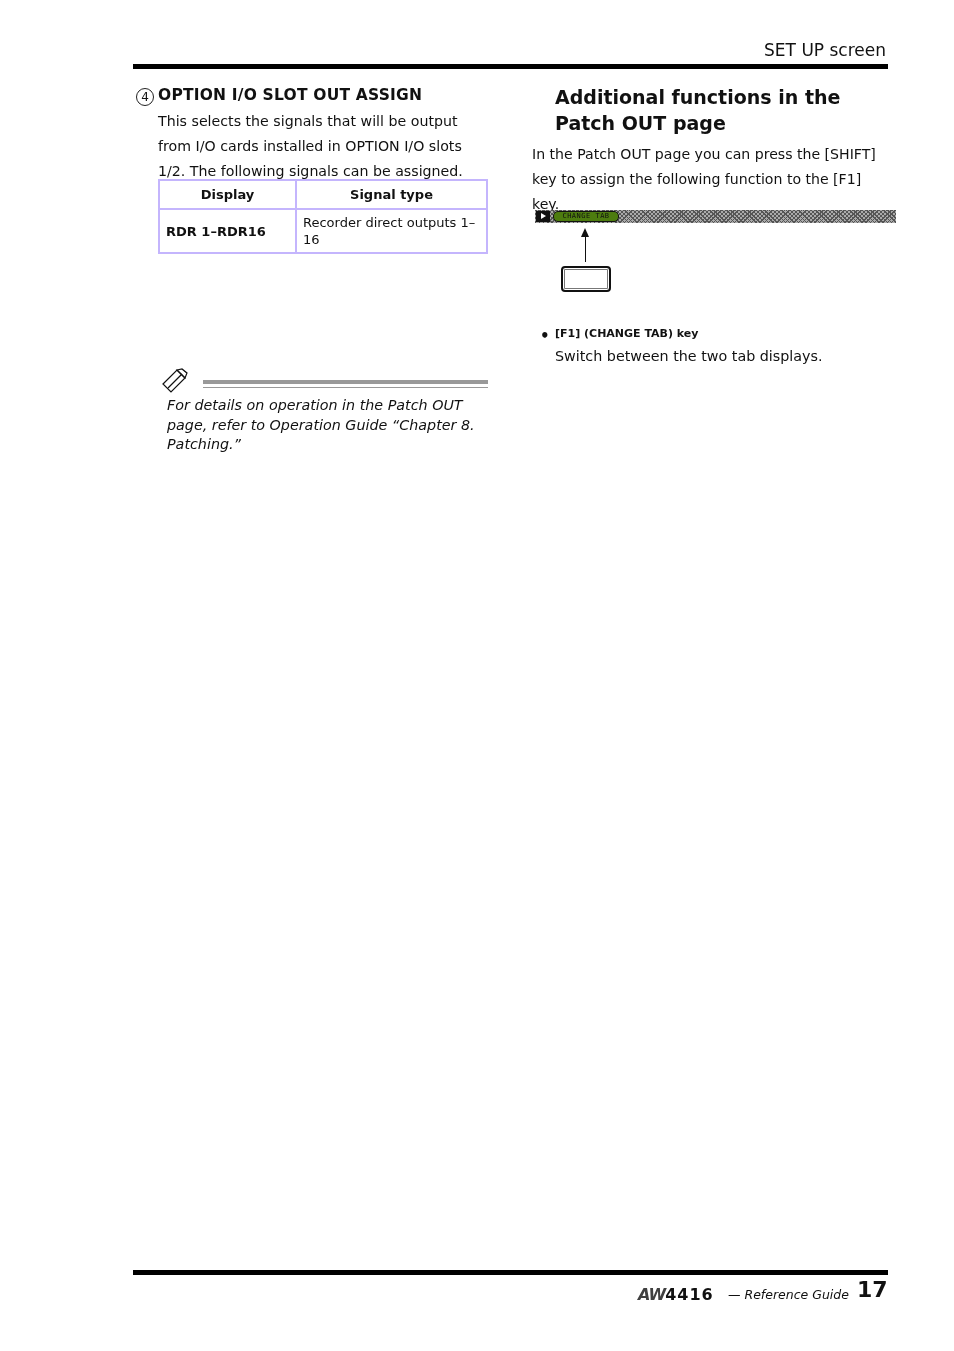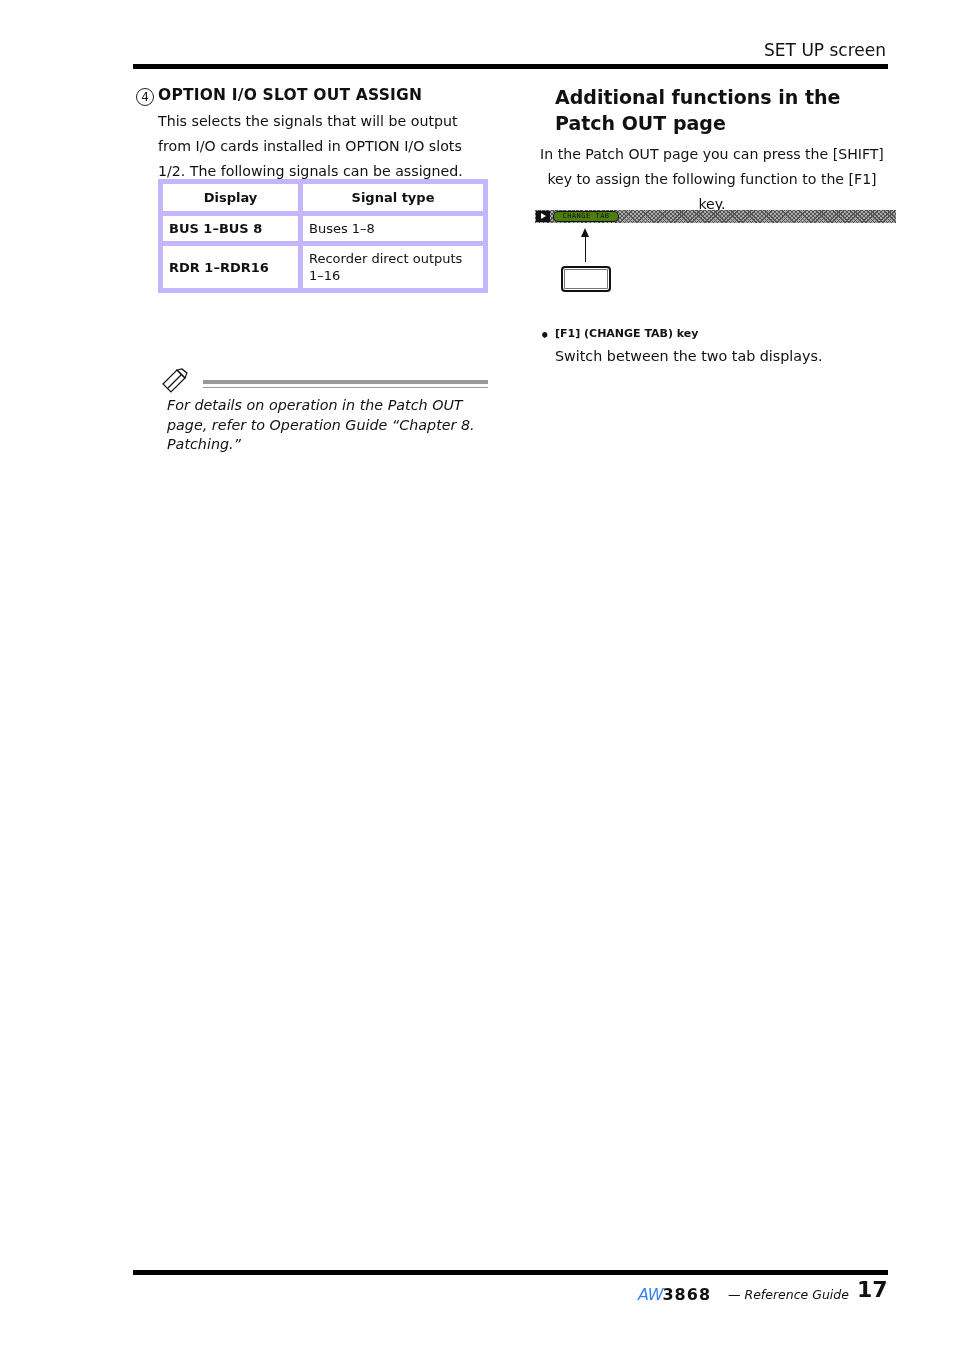--- a/index.html
+++ b/index.html
@@ -6,43 +6,43 @@
   body { width:954px; height:1351px; position:relative; font-family:"DejaVu Sans", sans-serif; color:#111; overflow:hidden; }
   .abs { position:absolute; }
   .rule-top { left:133px; top:64px; width:755px; height:5px; background:#000; }
   .rule-bottom { left:133px; top:1270px; width:755px; height:5px; background:#000; }
   .header-title { right:68px; top:40px; font-size:17px; }
   .sec-num { left:136px; top:88px; width:16px; height:16px; border:1px solid #222; border-radius:50%; font-size:12px; text-align:center; line-height:16px; }
   .sec-title { left:158px; top:86px; font-size:15.5px; font-weight:bold; letter-spacing:0.2px; }
   .para { font-size:14.5px; line-height:25px; font-family:"DejaVu Sans", sans-serif; }
   .p1 { left:158px; top:109px; width:335px; font-size:14.2px; }
   table.sig { position:absolute; left:158px; top:179px; width:330px; border-collapse:collapse; border:2px solid #000; font-size:13px; }
-  table.sig th, table.sig td { border:5px solid #c4b5fd; padding:4px 6px; vertical-align:middle; text-align:left; line-height:17px; }
+  table.sig th, table.sig td { border:2px solid #c4b5fd; padding:4px 6px; vertical-align:middle; text-align:left; line-height:17px; }
   table.sig th { text-align:center; font-weight:bold; height:19px; }
   table.sig td.c1 { font-weight:bold; width:123px; }
   .tip-icon { left:160px; top:367px; width:30px; height:28px; }
   .tip-line1 { left:203px; top:380px; width:285px; height:4px; background:#999; }
   .tip-line2 { left:203px; top:387px; width:285px; height:1px; background:#999; }
   .tip-text { left:167px; top:396px; width:320px; font-style:italic; font-size:14.3px; line-height:19.5px; }
   .h2 { left:555px; top:84px; width:340px; font-size:19px; font-weight:bold; line-height:26px; }
-  .p2 { left:532px; top:142px; width:360px; font-size:14.1px;text-align:center; }
+  .p2 { left:532px; top:142px; width:360px; font-size:14.1px; }
   .lcd { left:535px; top:210px; width:361px; height:13px;
          background-color:#aaa;
          background-image: repeating-linear-gradient(45deg, #555 0 1px, transparent 1px 3px), repeating-linear-gradient(-45deg, #555 0 1px, transparent 1px 3px); }
   .lcd-play { left:536px; top:211px; width:14px; height:11px; background:#111; }
   .lcd-play::after { content:""; position:absolute; left:5px; top:2px; border-left:5px solid #fff; border-top:3.5px solid transparent; border-bottom:3.5px solid transparent; }
   .lcd-tab { left:553px; top:211px; width:64px; height:9px; background:#4d7c0f; border:1px solid #111; border-radius:5px; font-family:"DejaVu Sans Mono", monospace; font-size:7px; line-height:9px; text-align:center; letter-spacing:0.5px; }
   .arrow-line { left:585px; top:236px; width:1px; height:26px; background:#111; }
   .arrow-head { left:581px; top:228px; width:0; height:0; border-left:4px solid transparent; border-right:4px solid transparent; border-bottom:9px solid #111; }
   .key-btn { left:561px; top:266px; width:46px; height:22px; border:2px solid #111; border-radius:4px; box-shadow: inset 0 0 0 1px #fff, inset 0 0 0 2px #777; }
   .bullet { left:540px; top:327px; font-size:15px; font-weight:bold; }
   .f1-title { left:555px; top:327px; font-size:11px; font-weight:bold; }
   .f1-desc { left:555px; top:348px; font-size:14.3px; }
   .footer-logo { left:638px; top:1285px; font-size:16px; font-weight:bold; letter-spacing:1px; font-family:"DejaVu Sans", sans-serif; }
-  .footer-logo .aw { font-style:italic; font-weight:normal; color:#3b82f6; letter-spacing:-1px; }
+  .footer-logo .aw { font-style:italic; font-weight:bold; color:#404040; letter-spacing:-1px; }
   .footer-guide { left:728px; top:1287px; font-size:12.5px; font-style:italic; }
   .page-num { left:857px; top:1277px; font-size:22px; font-weight:bold; }
 </style>
 </head>
 <body>
 
 <div class="abs rule-top"></div>
 <div class="abs header-title">SET UP screen</div>
 
 <div class="abs sec-num">4</div>
@@ -50,24 +50,20 @@
 <div class="abs para p1">This selects the signals that will be output from I/O cards installed in OPTION I/O slots 1/2. The following signals can be assigned.</div>
 
 <table class="sig">
   <thead>
     <tr>
       <th>Display</th>
       <th>Signal type</th>
     </tr>
   </thead>
   <tbody>
-    <tr>
-      <td class="c1">BUS 1–BUS 8</td>
-      <td>Buses 1–8</td>
-    </tr>
     <tr>
       <td class="c1">RDR 1–RDR16</td>
       <td>Recorder direct outputs 1–16</td>
     </tr>
   </tbody>
 </table>
 
 <div class="abs tip-icon">
   <svg width="30" height="28" viewBox="0 0 30 28">
     <g fill="none" stroke="#111" stroke-width="1.2">
@@ -90,15 +86,15 @@
 <div class="abs lcd-tab">CHANGE TAB</div>
 <div class="abs arrow-head"></div>
 <div class="abs arrow-line"></div>
 <div class="abs key-btn"></div>
 
 <div class="abs bullet">•</div>
 <div class="abs f1-title">[F1] (CHANGE TAB) key</div>
 <div class="abs f1-desc">Switch between the two tab displays.</div>
 
 <div class="abs rule-bottom"></div>
-<div class="abs footer-logo"><span class="aw">AW</span><span>3868</span></div>
+<div class="abs footer-logo"><span class="aw">AW</span><span>4416</span></div>
 <div class="abs footer-guide">— Reference Guide</div>
 <div class="abs page-num">17</div>
 
 </body></html>

